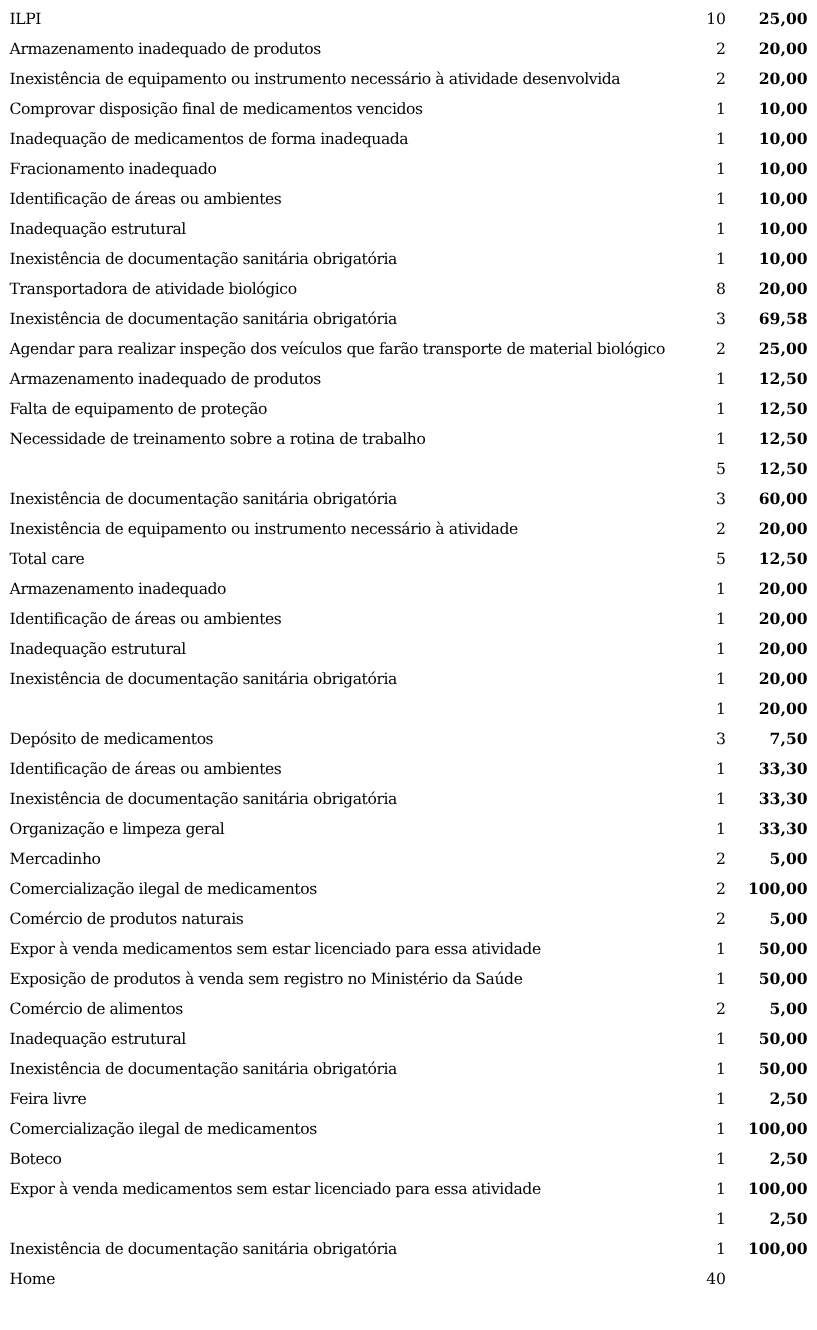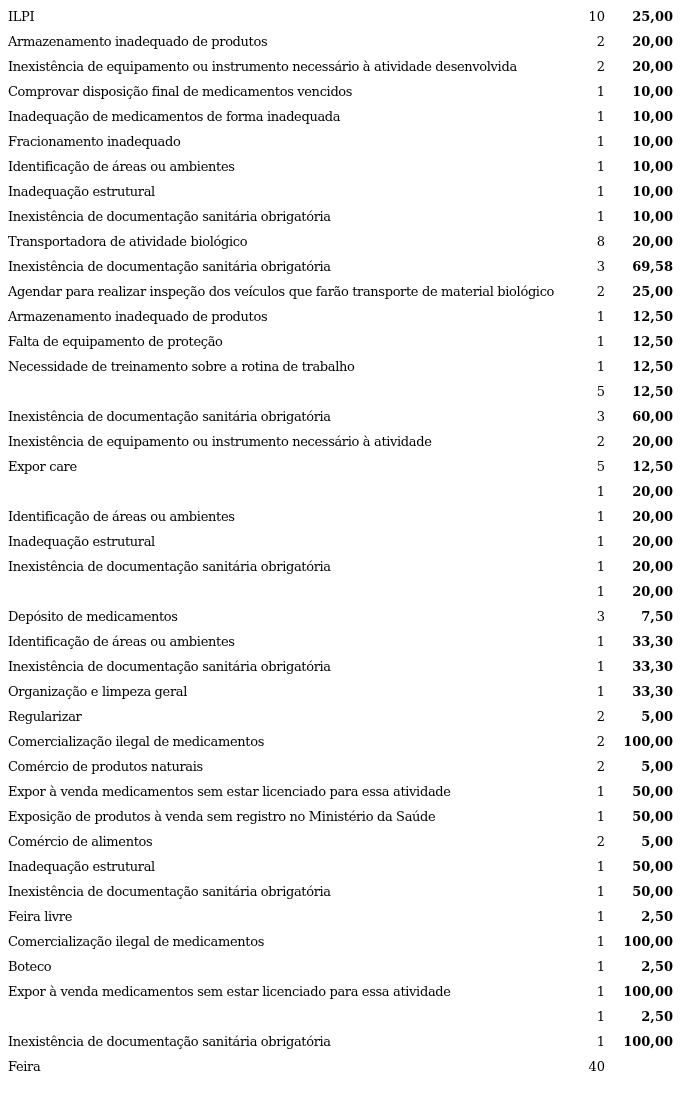--- a/index.html
+++ b/index.html
@@ -147,25 +147,26 @@
         <span class="label">Inexistência de documentação sanitária obrigatória</span>
         <span class="n">3</span>
         <span class="pct">60,00</span>
       </div>
       <div class="row">
         <span class="label">Inexistência de equipamento ou instrumento necessário à atividade</span>
         <span class="n">2</span>
         <span class="pct">20,00</span>
       </div>
       <div class="row">
-        <span class="label">Expor care</span>
+        <span class="label">Total care</span>
         <span class="n">5</span>
         <span class="pct">12,50</span>
       </div>
       <div class="row">
+        <span class="label">Armazenamento inadequado</span>
         <span class="n">1</span>
         <span class="pct">20,00</span>
       </div>
       <div class="row">
         <span class="label">Identificação de áreas ou ambientes</span>
         <span class="n">1</span>
         <span class="pct">20,00</span>
       </div>
       <div class="row">
         <span class="label">Inadequação estrutural</span>
@@ -195,21 +196,21 @@
         <span class="label">Inexistência de documentação sanitária obrigatória</span>
         <span class="n">1</span>
         <span class="pct">33,30</span>
       </div>
       <div class="row">
         <span class="label">Organização e limpeza geral</span>
         <span class="n">1</span>
         <span class="pct">33,30</span>
       </div>
       <div class="row">
-        <span class="label">Regularizar</span>
+        <span class="label">Mercadinho</span>
         <span class="n">2</span>
         <span class="pct">5,00</span>
       </div>
       <div class="row">
         <span class="label">Comercialização ilegal de medicamentos</span>
         <span class="n">2</span>
         <span class="pct">100,00</span>
       </div>
       <div class="row">
         <span class="label">Comércio de produtos naturais</span>
@@ -265,17 +266,17 @@
         <span class="n">1</span>
         <span class="pct">2,50</span>
       </div>
       <div class="row">
         <span class="label">Inexistência de documentação sanitária obrigatória</span>
         <span class="n">1</span>
         <span class="pct">100,00</span>
       </div>
     </div>
   <div class="row total">
-    <span class="label">Feira</span>
+    <span class="label">Home</span>
     <span class="n">40</span>
     <span class="pct"></span>
   </div>
 </div>
 
 </body></html>

